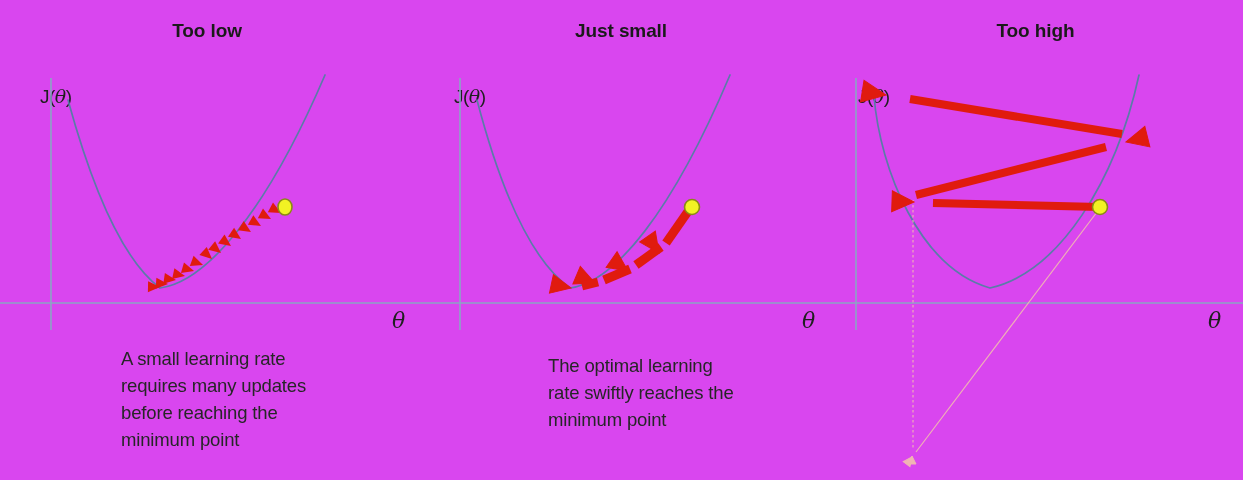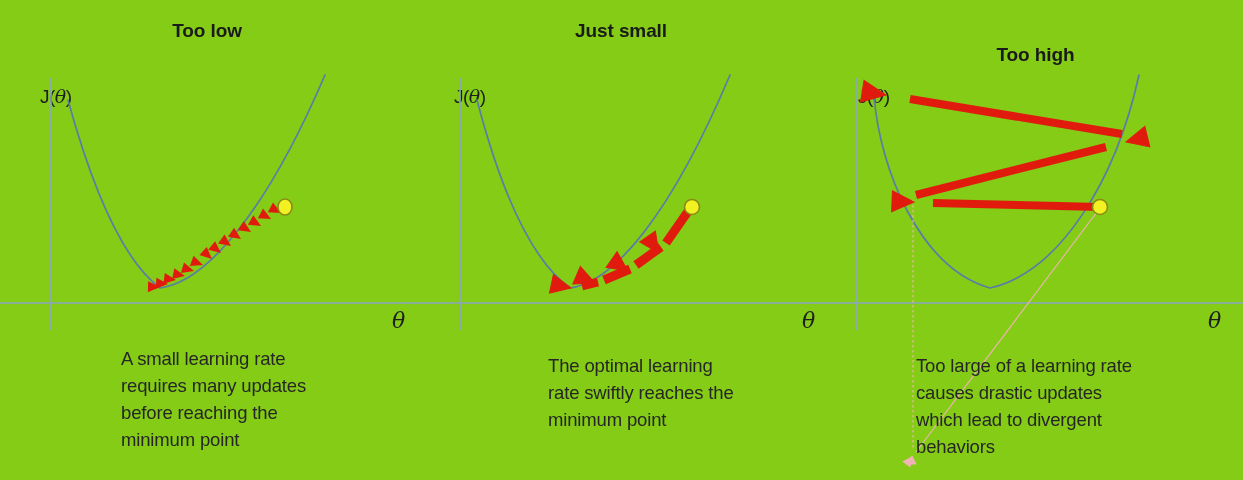--- a/index.html
+++ b/index.html
@@ -11,21 +11,21 @@
     width: 1243px;
     height: 480px;
     font-family: "Liberation Sans", sans-serif;
     color: #231f20;
     overflow: hidden;
   }
   #root {
     position: relative;
     width: 1243px;
     height: 480px;
-    background: #84cc16;
+    background: #d946ef;
   }
   .panel {
     position: absolute;
     top: 0;
     width: 414px;
     height: 480px;
   }
   .panel-title {
     position: absolute;
     top: 20px;
@@ -186,21 +186,21 @@
       <circle cx="278" cy="207" r="7.5" fill="#f2f223" stroke="#8a8a16" stroke-width="1.6"></circle>
     </svg>
 
     <div class="caption" style="left:94px; top:352px; width:260px;margin-left:40px;">The optimal learning
 rate swiftly reaches the
 minimum point</div>
   </div>
 
   <div class="panel" style="left:828px; width:415px;">
 
-    <div class="panel-title" style="width:415px;margin-top:24px;">Too high</div>
+    <div class="panel-title" style="width:415px;">Too high</div>
 
     <div class="axis-label-y" style="left:-2px; top:85px;"><span>J(</span><span class="theta-it">θ</span><span>)</span></div>
 
     <div class="axis-label-x" style="left:380px; top:308px;">θ</div>
 
     <svg class="plot-svg" width="415" height="480" viewBox="0 0 415 480">
       <line x1="28" y1="78" x2="28" y2="330" stroke="#8ba5c4" stroke-width="1.6"></line>
       <line x1="0" y1="303" x2="415" y2="303" stroke="#8ba5c4" stroke-width="1.6"></line>
 
       <path d="M46,96 C52,170 92,268 162,288 C232,272 288,180 311,75" fill="none" stroke="#5b7ca8" stroke-width="1.7" stroke-linecap="round"></path>
@@ -230,19 +230,15 @@
 
         <line x1="294" y1="134" x2="82" y2="99" stroke-width="8"></line>
         <g transform="translate(58,95) rotate(189)">
           <polygon points="0,0 24,-11 24,11"></polygon>
         </g>
       </g>
 
       <circle cx="272" cy="207" r="7.5" fill="#f2f223" stroke="#8a8a16" stroke-width="1.6"></circle>
     </svg>
 
-    <div class="caption" style="left:88px; top:352px; width:310px;">Too large of a learning rate
-causes drastic updates
-which lead to divergent
-behaviors</div>
   </div>
 
 </div>
 
 </body></html>

